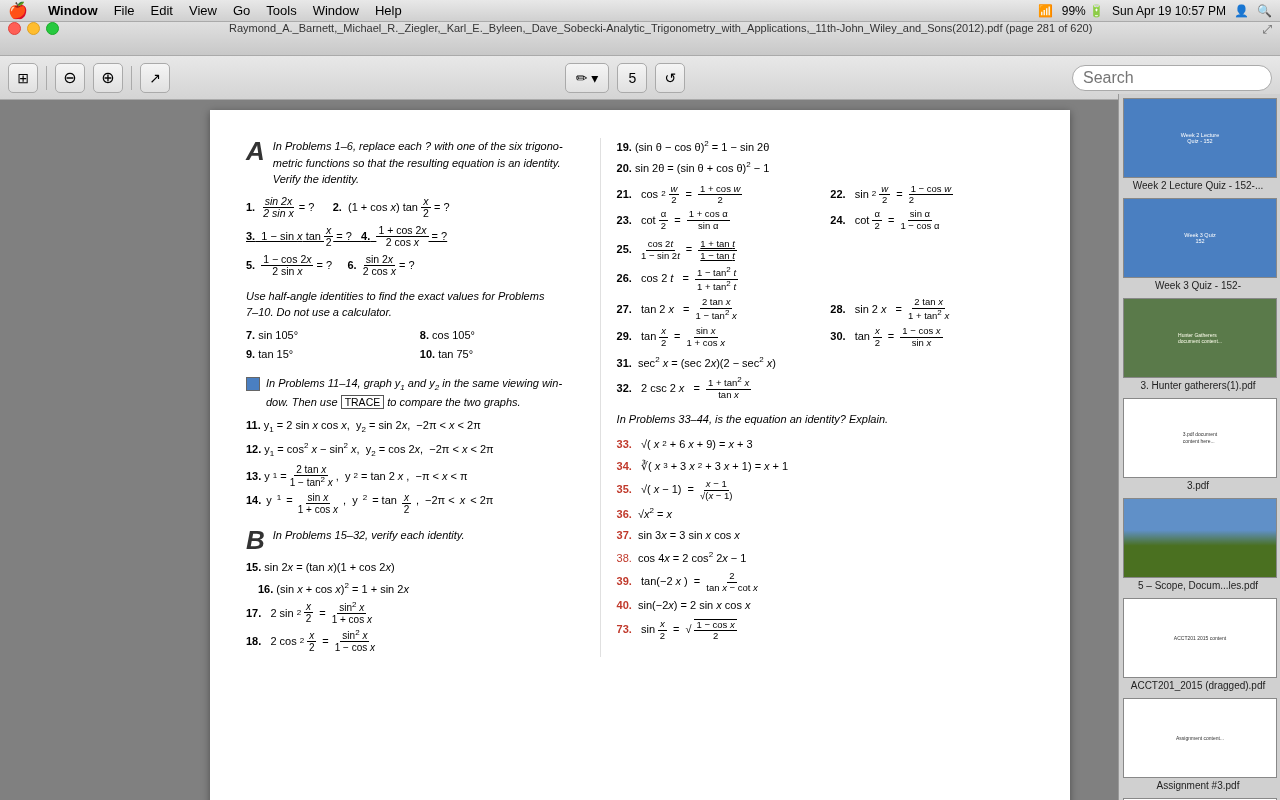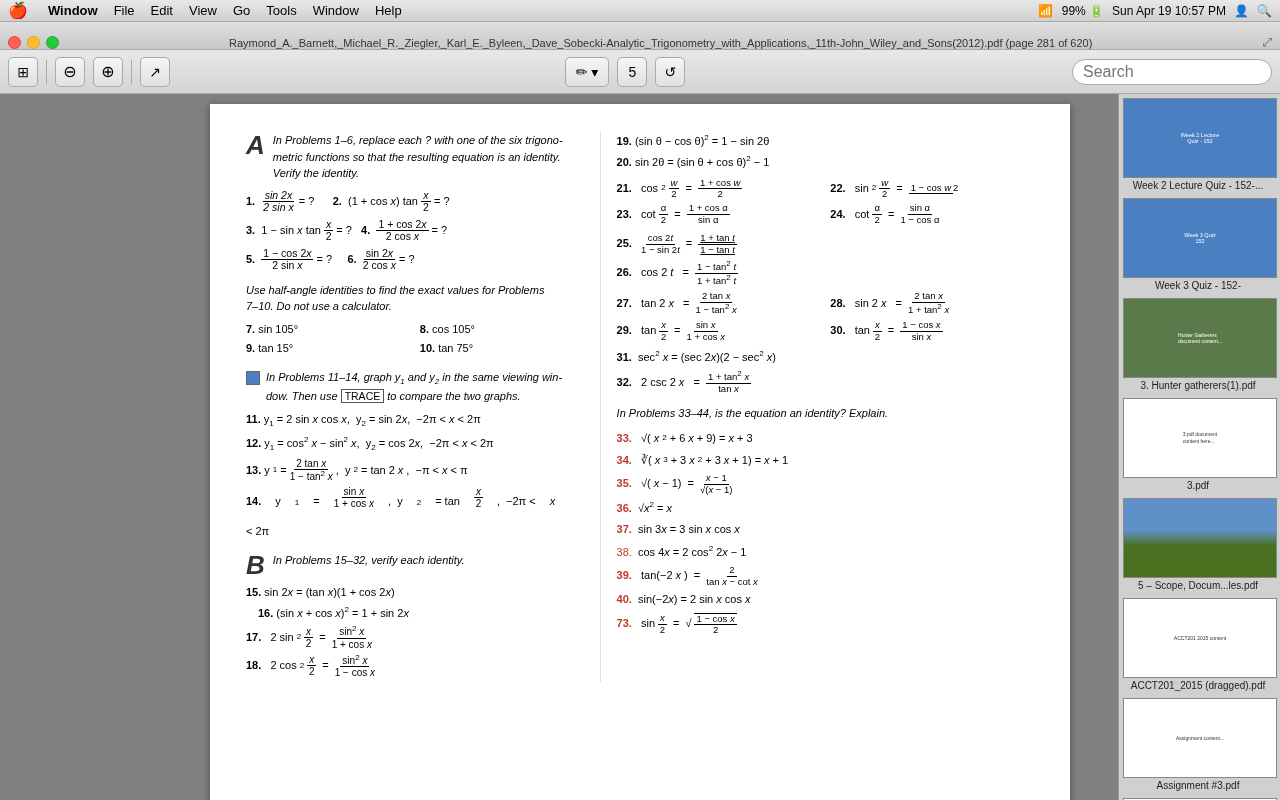--- a/index.html
+++ b/index.html
@@ -11,22 +11,22 @@
       display: flex; align-items: center; font-size: 13px; border-bottom: 1px solid #aaa;
       padding: 0 8px; gap: 16px;
     }
     .menubar-apple { font-size: 16px; margin-right: 4px; }
     .menubar-appname { font-weight: bold; }
     .menubar-item { cursor: pointer; }
     .menubar-right { margin-left: auto; display: flex; align-items: center; gap: 8px; font-size: 12px; }
 
     
     .titlebar {
-      width: 1280px; height: 28px; background: linear-gradient(to bottom, #e0e0e0, #c8c8c8);
-      display: flex; align-items: flex-end; padding: 0 8px; gap: 6px;
+      width: 1280px; height: 34px; background: linear-gradient(to bottom, #e0e0e0, #c8c8c8);
+      display: flex; align-items: flex-start; padding: 0 8px; gap: 6px;
       border-bottom: 1px solid #aaa;
     }
     .traffic-light { width: 13px; height: 13px; border-radius: 50%; cursor: pointer; }
     .traffic-close { background: #ff5f56; border: 1px solid #e0443e; }
     .traffic-min { background: #ffbd2e; border: 1px solid #dfa123; }
     .traffic-max { background: #27c93f; border: 1px solid #1aab29; }
     .titlebar-title { flex: 1; text-align: center; font-size: 11px; color: #333; overflow: hidden; white-space: nowrap; text-overflow: ellipsis; }
 
     
     .toolbar {
@@ -136,21 +136,21 @@
           = ?
           &nbsp;&nbsp;&nbsp;&nbsp;
           <strong>2.</strong>&nbsp; (1 + cos <em>x</em>) tan
           <span style="display:inline-flex; flex-direction:column; align-items:center; vertical-align:middle; font-size:10.5px; line-height:1.1;">
             <span style="border-bottom:1px solid #000; padding:0 2px;"><em>x</em></span>
             <span style="padding:0 2px;">2</span>
           </span>
           = ?
         </div>
 
-        <div style="font-size:11px; margin-bottom:5px;">
+        <div style="font-size:11px; margin-bottom:5px;text-decoration:underline;">
           <strong>3.</strong>&nbsp; 1 − sin <em>x</em> tan
           <span style="display:inline-flex; flex-direction:column; align-items:center; vertical-align:middle; font-size:10.5px; line-height:1.1;">
             <span style="border-bottom:1px solid #000; padding:0 2px;"><em>x</em></span>
             <span>2</span>
           </span>
           = ?&nbsp;&nbsp;
           <strong>4.</strong>&nbsp;
           <span style="display:inline-flex; flex-direction:column; align-items:center; vertical-align:middle; font-size:10.5px; line-height:1.1;">
             <span style="border-bottom:1px solid #000; padding:0 2px;">1 + cos 2<em>x</em></span>
             <span>2 cos <em>x</em></span>
@@ -198,21 +198,21 @@
           <strong>12.</strong> y<sub>1</sub> = cos<sup>2</sup> <em>x</em> − sin<sup>2</sup> <em>x</em>,&nbsp; y<sub>2</sub> = cos 2<em>x</em>,&nbsp; −2π &lt; <em>x</em> &lt; 2π
         </div>
         <div style="font-size:11px; margin-bottom:4px; display:flex; align-items:center; gap:3px; flex-wrap:wrap;">
           <strong>13.</strong> y<sub>1</sub> =
           <span style="display:inline-flex; flex-direction:column; align-items:center; vertical-align:middle; font-size:10px; line-height:1.1;">
             <span style="border-bottom:1px solid #000; padding:0 2px;">2 tan <em>x</em></span>
             <span>1 − tan<sup>2</sup> <em>x</em></span>
           </span>,&nbsp;
           y<sub>2</sub> = tan 2<em>x</em>,&nbsp; −π &lt; <em>x</em> &lt; π
         </div>
-        <div style="font-size:11px; margin-bottom:12px; display:flex; align-items:flex-end; gap:14px; flex-wrap:wrap;">
+        <div style="font-size:11px; margin-bottom:12px; display:flex; align-items:flex-start; gap:5px; flex-wrap:wrap;">
           <strong>14.</strong> y<sub>1</sub> =
           <span style="display:inline-flex; flex-direction:column; align-items:center; vertical-align:middle; font-size:10px; line-height:1.1;">
             <span style="border-bottom:1px solid #000; padding:0 2px;">sin <em>x</em></span>
             <span>1 + cos <em>x</em></span>
           </span>,&nbsp;
           y<sub>2</sub> = tan
           <span style="display:inline-flex; flex-direction:column; align-items:center; vertical-align:middle; font-size:10px; line-height:1.1;">
             <span style="border-bottom:1px solid #000; padding:0 2px;"><em>x</em></span>
             <span>2</span>
           </span>,&nbsp;
@@ -281,21 +281,21 @@
               <span>2</span>
             </span>
           </div>
           <div style="display:flex; align-items:center; gap:3px; flex-wrap:wrap;">
             <strong>22.</strong>&nbsp; sin<sup>2</sup>
             <span style="display:inline-flex; flex-direction:column; align-items:center; vertical-align:middle; font-size:9.5px; line-height:1.1;">
               <span style="border-bottom:1px solid #000; padding:0 2px;"><em>w</em></span>
               <span>2</span>
             </span>
             &nbsp;=&nbsp;
-            <span style="display:inline-flex; align-items:flex-start; vertical-align:middle; font-size:9.5px; line-height:1.1;">
+            <span style="display:inline-flex; flex-direction:column; align-items:flex-start; vertical-align:middle; font-size:9.5px; line-height:1.1;">
               <span style="border-bottom:1px solid #000; padding:0 2px;">1 − cos <em>w</em></span>
               <span>2</span>
             </span>
           </div>
           <div style="display:flex; align-items:center; gap:3px; flex-wrap:wrap;">
             <strong>23.</strong>&nbsp; cot
             <span style="display:inline-flex; flex-direction:column; align-items:center; vertical-align:middle; font-size:9.5px; line-height:1.1;">
               <span style="border-bottom:1px solid #000; padding:0 2px;">α</span>
               <span>2</span>
             </span>

